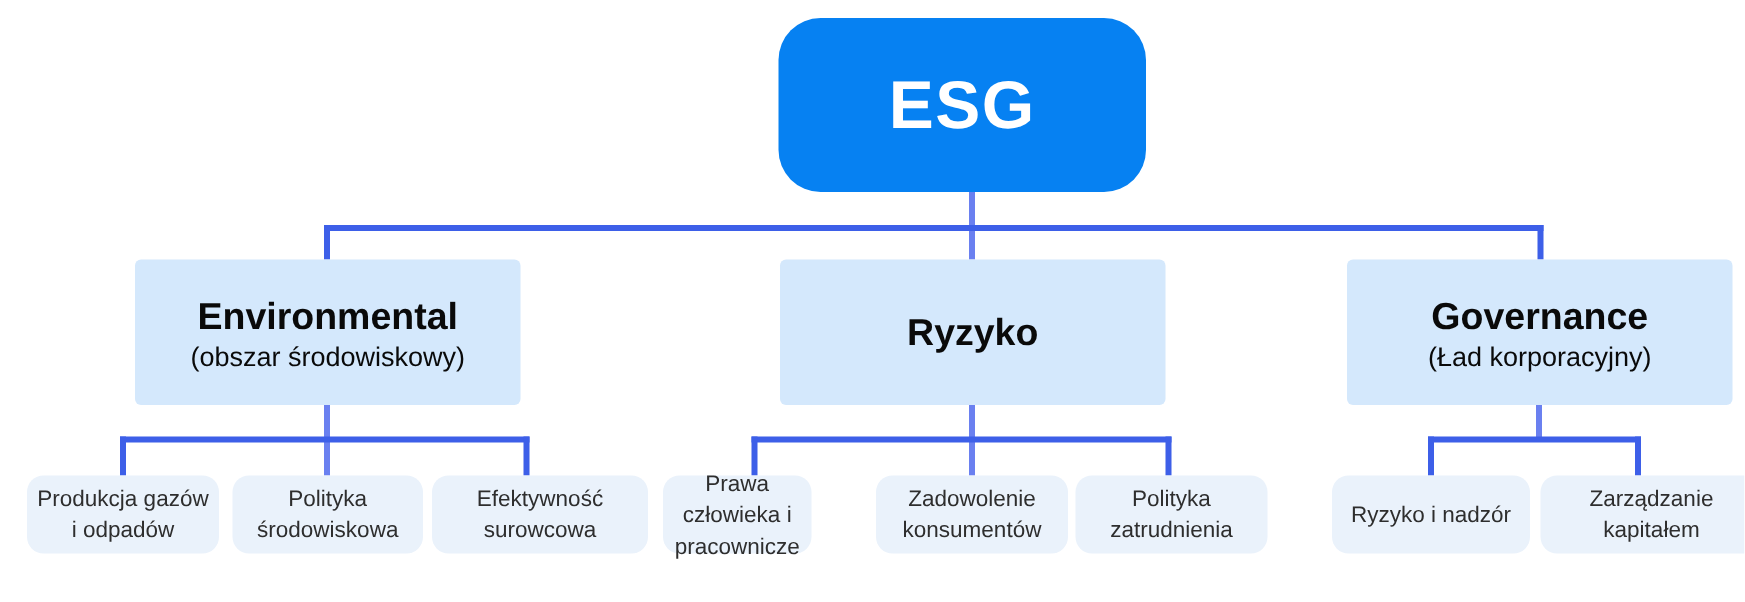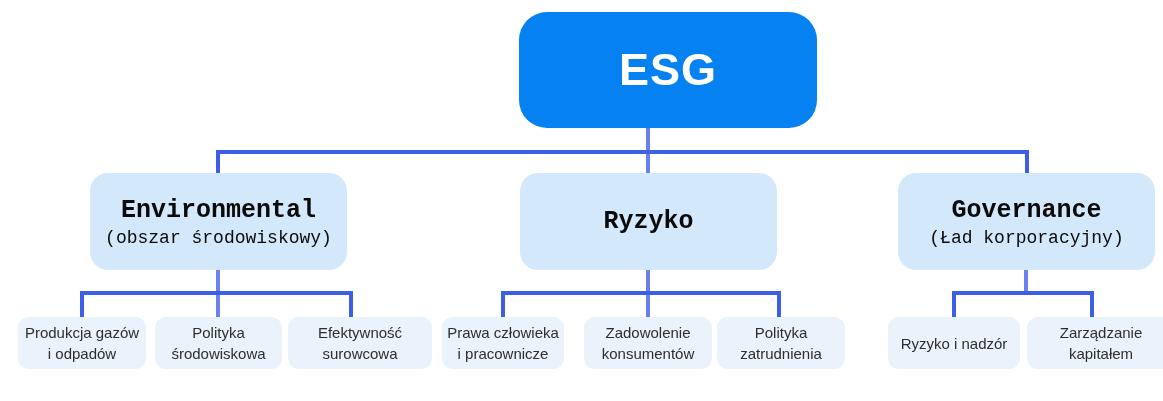--- a/index.html
+++ b/index.html
@@ -26,35 +26,34 @@
   
   .node{
     position:absolute;
     display:flex;
     flex-direction:column;
     align-items:center;
     justify-content:center;
     text-align:center;
   }
   .node-root{
-    left:519px; top:12px; width:298px; height:116px;
+    left:519px; top:12px; width:245px; height:116px;
     background:var(--root-fill);
     border-radius:28px;
   }
   .node-root .root-label{
     color:var(--root-text);
     font-size:45px;
     font-weight:700;
     letter-spacing:1px;
   }
   .node-category{
     top:173px; width:257px; height:97px;
     background:var(--category-fill);
-    border-radius:18px;
-    font-family:Liberation Mono, monospace;
+    border-radius:4px;
   }
   .cat-env{left:90px;}
   .cat-soc{left:520px;}
   .cat-gov{left:898px;}
   .category-title{
     color:var(--title-text);
     font-size:25px;
     font-weight:700;
     line-height:30px;
   }
@@ -115,20 +114,20 @@
   </div>
   <div class="node node-category cat-gov">
     <div class="category-title">Governance</div>
     <div class="category-subtitle">(Ład korporacyjny)</div>
   </div>
 
   <div class="node node-leaf" style="left:18px;width:128px;">Produkcja gazów i odpadów</div>
   <div class="node node-leaf" style="left:155px;width:127px;">Polityka środowiskowa</div>
   <div class="node node-leaf" style="left:288px;width:144px;">Efektywność surowcowa</div>
 
-  <div class="node node-leaf" style="left:442px;width:122px;">Prawa człowieka i pracownicze</div>
+  <div class="node node-leaf" style="left:442px;width:99px;">Prawa człowieka i pracownicze</div>
   <div class="node node-leaf" style="left:584px;width:128px;">Zadowolenie konsumentów</div>
   <div class="node node-leaf" style="left:717px;width:128px;">Polityka zatrudnienia</div>
 
   <div class="node node-leaf" style="left:888px;width:132px;">Ryzyko i nadzór</div>
   <div class="node node-leaf" style="left:1027px;width:148px;">Zarządzanie kapitałem</div>
 
 </div>
 
 </body></html>

